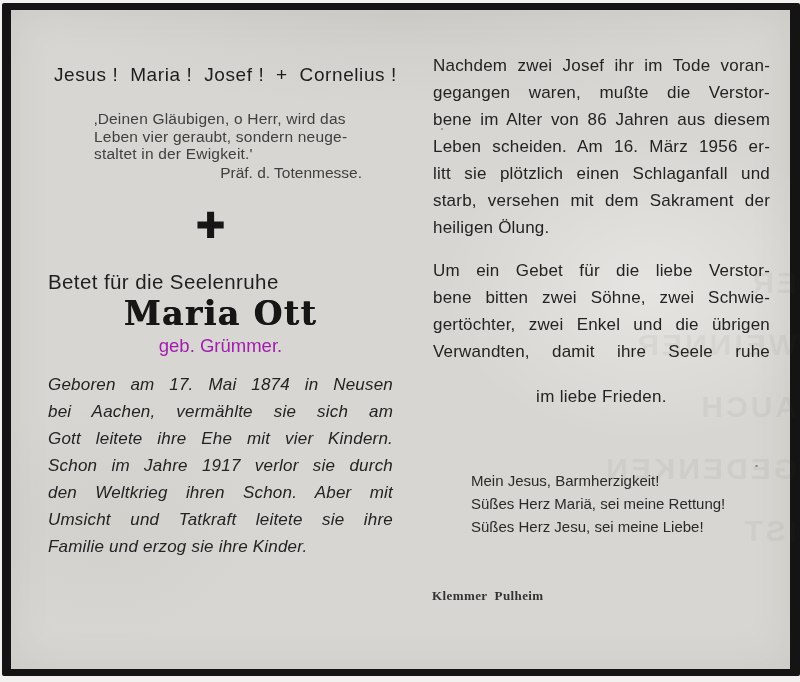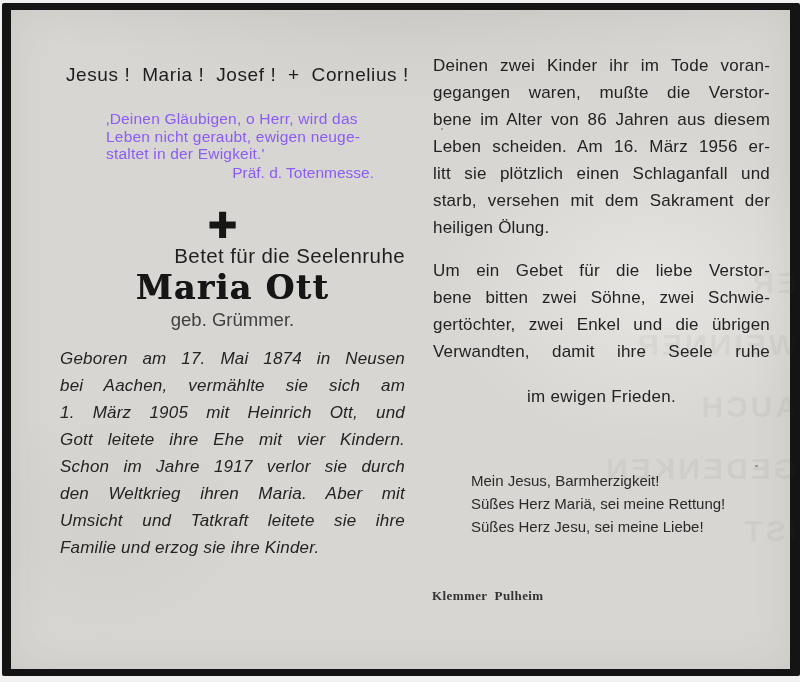--- a/index.html
+++ b/index.html
@@ -16,45 +16,45 @@
     border-width:7px 10px 7px 9px;
     border-radius:2px;
     background:
       radial-gradient(ellipse 320px 240px at 82% 42%, rgba(255,255,255,0.35), rgba(255,255,255,0) 65%),
       radial-gradient(ellipse 260px 200px at 12% 78%, rgba(110,100,90,0.05), rgba(110,100,90,0) 60%),
       radial-gradient(ellipse 500px 120px at 50% 2%, rgba(120,115,108,0.07), rgba(120,115,108,0) 70%),
       #d8d6d2;
     box-shadow:inset 0 0 40px rgba(90,85,78,0.10);
   }
   .col{position:absolute;color:#222;}
-  .col-left{left:60px;top:58px;width:345px;}
+  .col-left{left:48px;top:58px;width:345px;}
   .col-right{left:433px;top:52px;width:337px;}
 
   .invocation{
     font-size:19px;letter-spacing:0.6px;color:#1d1d1d;
     white-space:pre;margin:6px 0 0 6px;
   }
-  .quote-block{margin:24px 0 0 46px;width:272px;font-size:15.5px;line-height:18px;color:#8b5cf6;}
+  .quote-block{margin:24px 0 0 46px;width:272px;font-size:15.5px;line-height:18px;color:#404040;}
   .quote-block .jline{line-height:17.5px;letter-spacing:0.2px;}
   .quote-attrib{text-align:right;padding-right:4px;margin-top:1px;font-size:15.5px;}
 
   .cross{
     text-align:center;margin-top:26px;margin-right:20px;
     font-size:36px;font-weight:bold;color:#161616;line-height:36px;
     font-family:"DejaVu Sans", sans-serif;
   }
-  .intro1{ text-align:right;font-size:20.5px;letter-spacing:0.4px;color:#1f1f1f;}
+  .intro1{ text-align:left;margin-top:26px;font-size:20.5px;letter-spacing:0.4px;color:#1f1f1f;}
   .intro2{ text-align:center;margin-top:10px;font-size:20.5px;letter-spacing:0.4px;color:#1f1f1f;}
   .deceased-name{
     text-align:center;
     font-family:"DejaVu Serif", serif;font-weight:bold;
     font-size:33px;letter-spacing:1.5px;color:#161616;
     text-shadow:0.6px 0 0 #161616;
   }
-  .maiden{ text-align:center;margin-top:2px;font-size:18.5px;color:#404040;}
+  .maiden{ text-align:center;margin-top:2px;font-size:18.5px;color:#a21caf;}
 
   .para{font-size:17px;line-height:27px;letter-spacing:0.2px;color:#232323;}
   .bio-left{margin-top:14px;font-style:italic;}
   .jline{text-align:justify;text-align-last:justify;}
   .jline-last{text-align-last:left;}
   .plain .jline{text-align:left;text-align-last:left;}
 
   .frieden{ text-align:center;margin-top:22px;font-size:17px;letter-spacing:0.3px;color:#232323;}
 
   .prayers{margin:62px 0 0 38px;font-size:15px;line-height:23px;color:#2a2a2a;}
@@ -93,64 +93,63 @@
     <div class="speck1"></div>
     <div class="speck2"></div>
   </div>
 
   <div class="col col-left">
     <div class="invocation">Jesus !  Maria !  Josef !  +  Cornelius !</div>
 
     <div class="quote-block plain">
       <div>
           <div class="jline">‚Deinen Gläubigen, o Herr, wird das</div>
-          <div class="jline">Leben nicht geraubt, ewigen neuge-</div>
+          <div class="jline">Leben vier geraubt, sondern neuge-</div>
           <div class="jline jline-last">staltet in der Ewigkeit.'</div>
         </div>
       <div class="quote-attrib">Präf. d. Totenmesse.</div>
     </div>
 
     <div class="cross">✚</div>
 
     <div class="intro1">Betet für die Seelenruhe</div>
 
     <div class="deceased-name">Maria Ott</div>
     <div class="maiden">geb. Grümmer.</div>
 
     <div class="para bio-left">
         <div class="jline">Geboren am 17. Mai 1874 in Neusen</div>
         <div class="jline">bei Aachen, vermählte sie sich am</div>
-        <div class="jline">1. März 1905 mit Heinrich Ott, und</div>
         <div class="jline">Gott leitete ihre Ehe mit vier Kindern.</div>
         <div class="jline">Schon im Jahre 1917 verlor sie durch</div>
-        <div class="jline">den Weltkrieg ihren Maria. Aber mit</div>
+        <div class="jline">den Weltkrieg ihren Schon. Aber mit</div>
         <div class="jline">Umsicht und Tatkraft leitete sie ihre</div>
         <div class="jline jline-last">Familie und erzog sie ihre Kinder.</div>
       </div>
   </div>
 
   <div class="col col-right">
     <div class="para">
-        <div class="jline">Deinen zwei Kinder ihr im Tode voran-</div>
+        <div class="jline">Nachdem zwei Josef ihr im Tode voran-</div>
         <div class="jline">gegangen waren, mußte die Verstor-</div>
         <div class="jline">bene im Alter von 86 Jahren aus diesem</div>
         <div class="jline">Leben scheiden. Am 16. März 1956 er-</div>
         <div class="jline">litt sie plötzlich einen Schlaganfall und</div>
         <div class="jline">starb, versehen mit dem Sakrament der</div>
         <div class="jline jline-last">heiligen Ölung.</div>
       </div>
 
     <div class="para" style="margin-top:16px;">
         <div class="jline">Um ein Gebet für die liebe Verstor-</div>
         <div class="jline">bene bitten zwei Söhne, zwei Schwie-</div>
         <div class="jline">gertöchter, zwei Enkel und die übrigen</div>
         <div class="jline">Verwandten, damit ihre Seele ruhe</div>
       </div>
 
-    <div class="frieden">im ewigen Frieden.</div>
+    <div class="frieden">im liebe Frieden.</div>
 
     <div class="prayers plain">
         <div class="jline">Mein Jesus, Barmherzigkeit!</div>
         <div class="jline">Süßes Herz Mariä, sei meine Rettung!</div>
         <div class="jline jline-last">Süßes Herz Jesu, sei meine Liebe!</div>
       </div>
   </div>
 
   <div class="imprint">Klemmer  Pulheim</div>
 </div>

